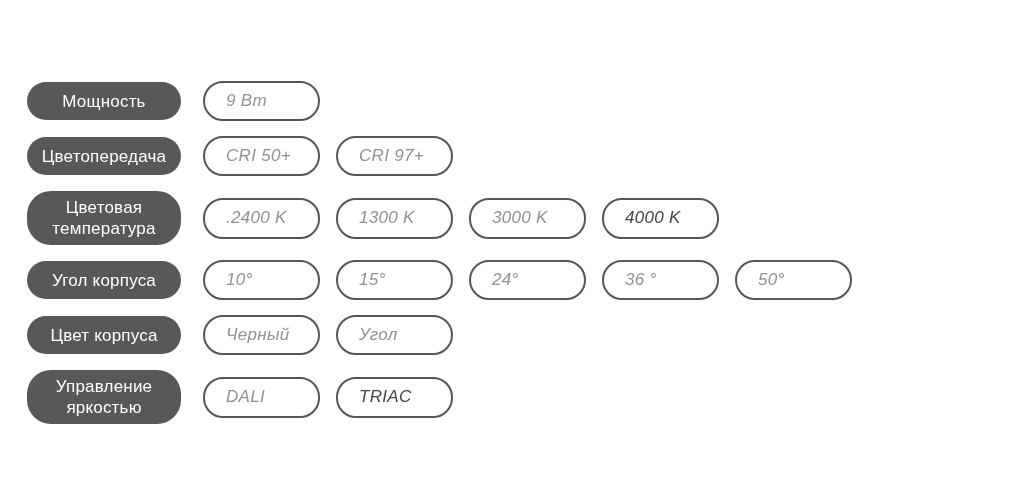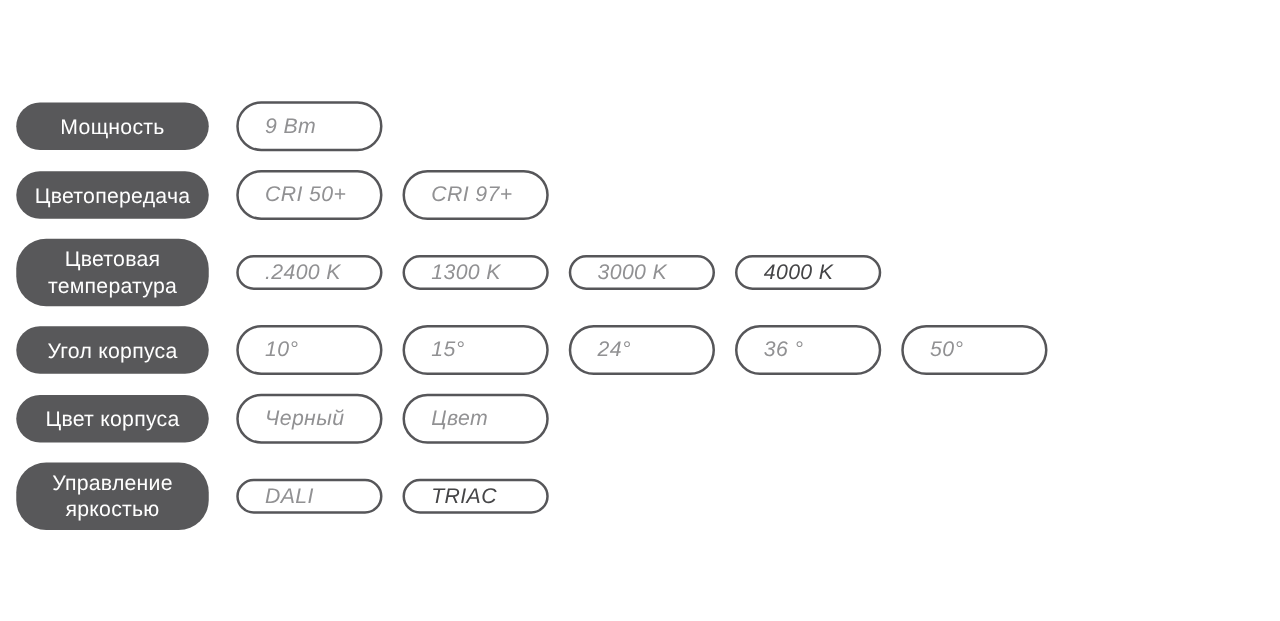--- a/index.html
+++ b/index.html
@@ -7,21 +7,21 @@
     padding: 0;
   }
   body {
     width: 1024px;
     height: 497px;
     background: #ffffff;
     font-family: "Liberation Sans", sans-serif;
     overflow: hidden;
   }
   .config-panel {
-    padding: 81px 0 0 13px;
+    padding: 81px 0 0 27px;
   }
   .config-row {
     display: flex;
     align-items: center;
     margin-bottom: 15px;
   }
   .row-label {
     flex: 0 0 154px;
     width: 154px;
     min-height: 38px;
@@ -60,21 +60,21 @@
     color: #919193;
     letter-spacing: 0.3px;
     cursor: pointer;
     white-space: nowrap;
     font-style: italic;
   }
   .option-pill.emphasized {
     color: #454547;
   }
   .row-tall .option-pill {
-    height: 28px;
+    height: 41px;
   }
 </style>
 </head>
 <body>
 
 <div class="config-panel">
 
   <div class="config-row">
     <div class="row-label">Мощность</div>
     <div class="options">
@@ -108,21 +108,21 @@
       <div class="option-pill">24°</div>
       <div class="option-pill">36 °</div>
       <div class="option-pill">50°</div>
     </div>
   </div>
 
   <div class="config-row">
     <div class="row-label">Цвет корпуса</div>
     <div class="options">
       <div class="option-pill">Черный</div>
-      <div class="option-pill">Цвет</div>
+      <div class="option-pill">Угол</div>
     </div>
   </div>
 
   <div class="config-row row-tall">
     <div class="row-label two-line">Управление яркостью</div>
     <div class="options">
       <div class="option-pill">DALI</div>
       <div class="option-pill emphasized">TRIAC</div>
     </div>
   </div>

